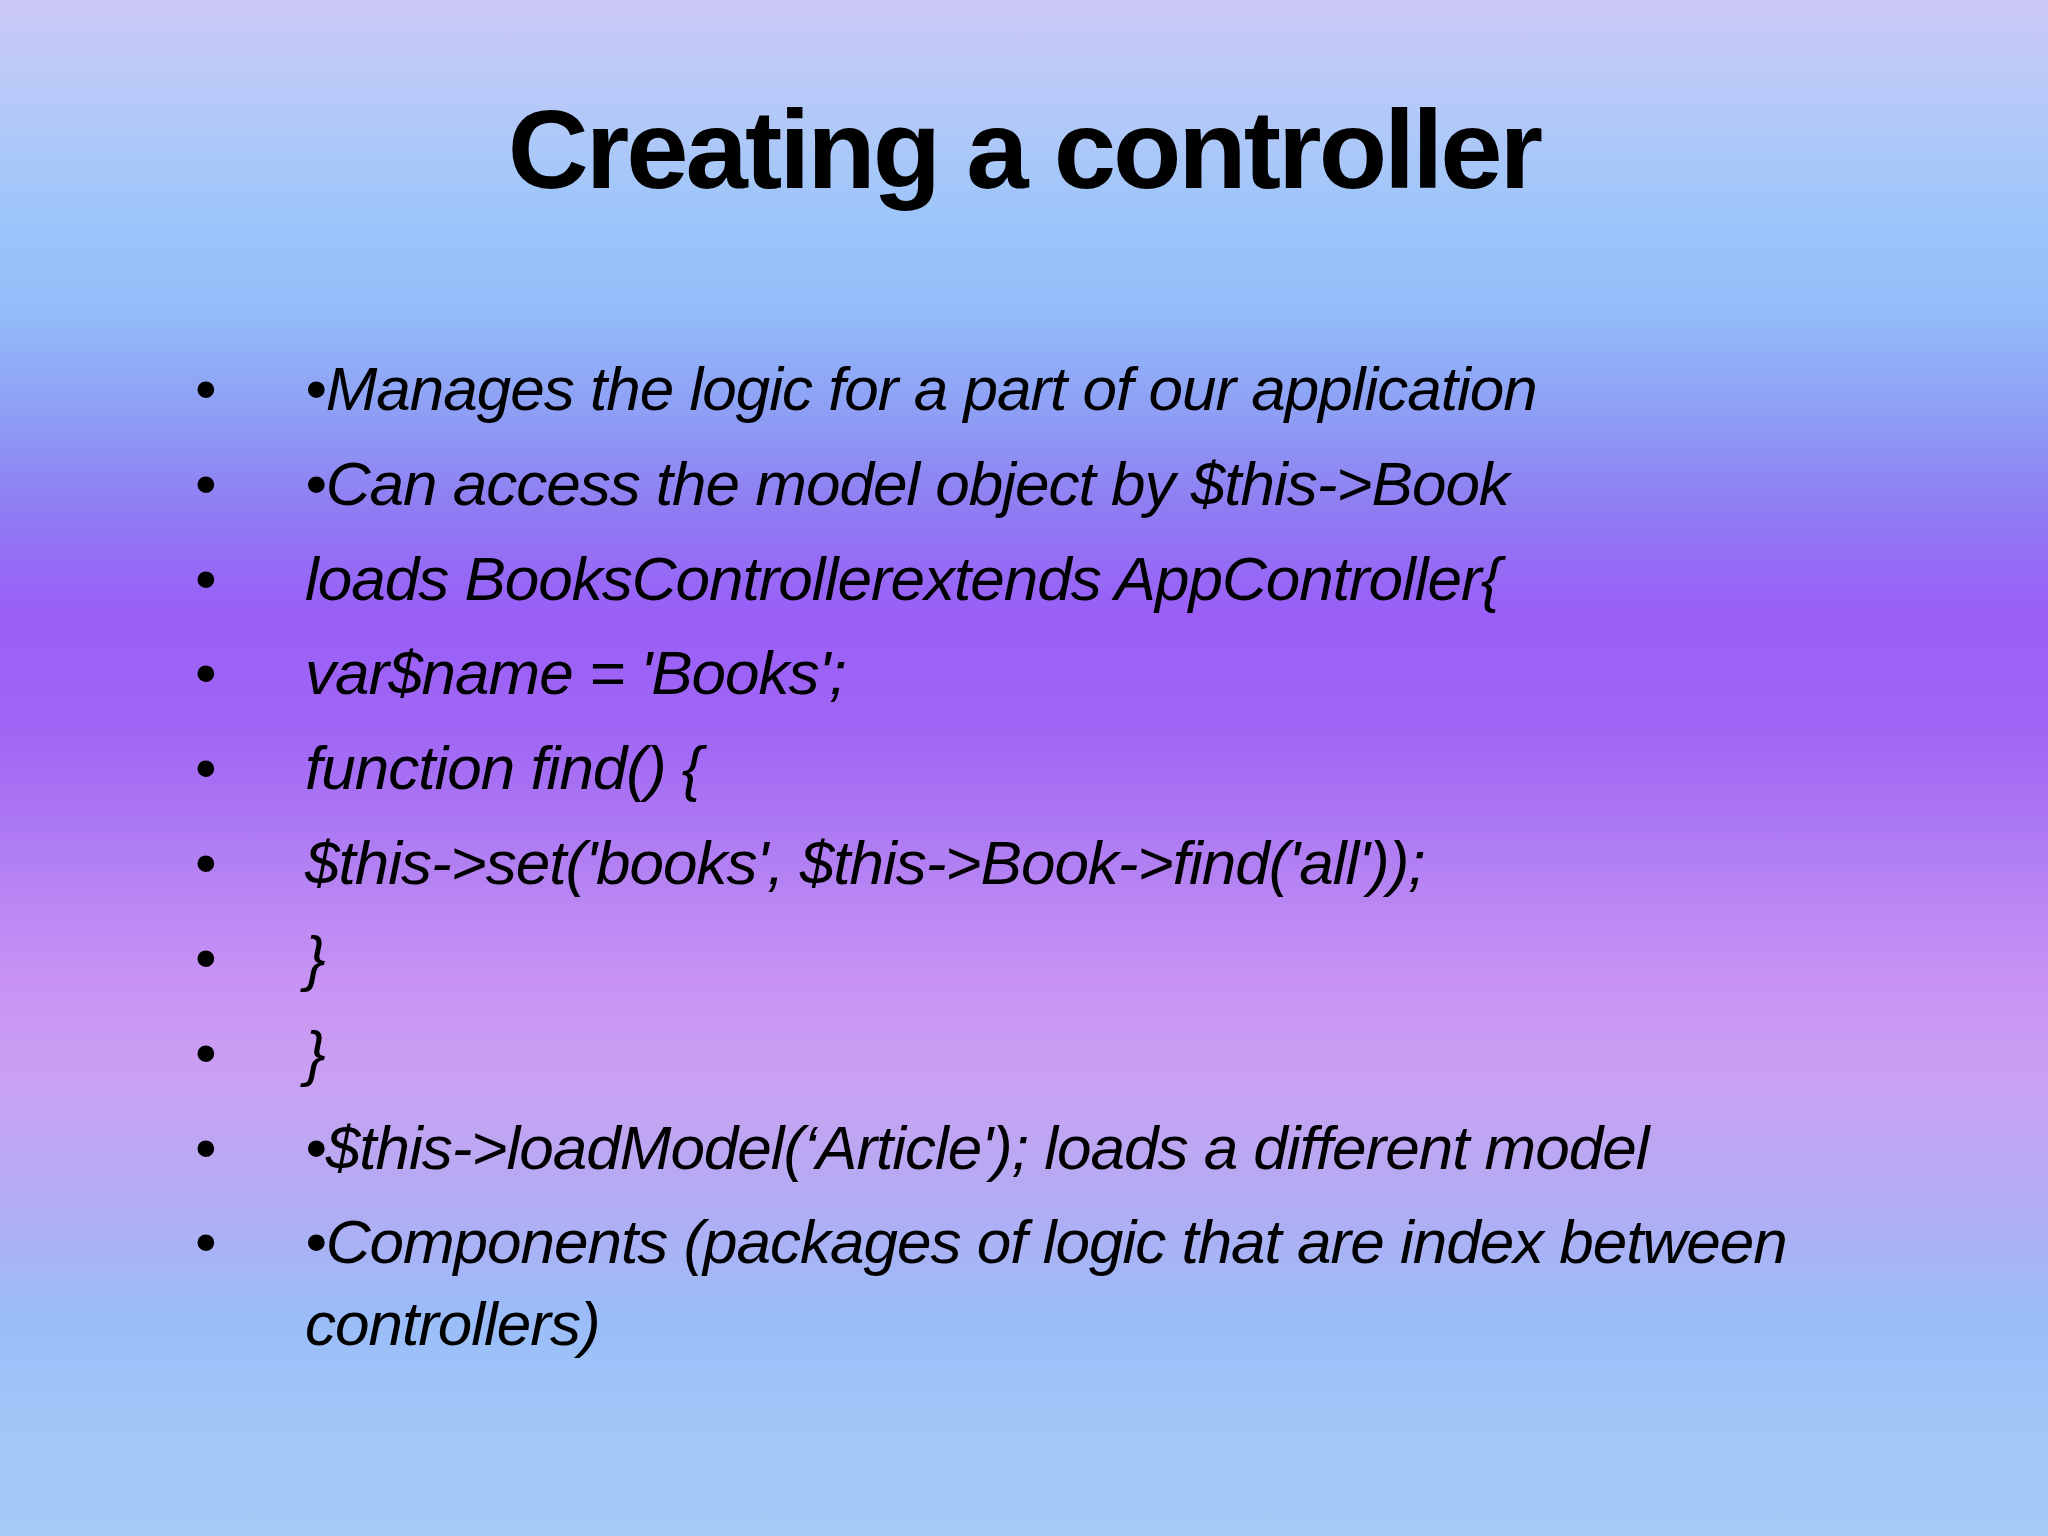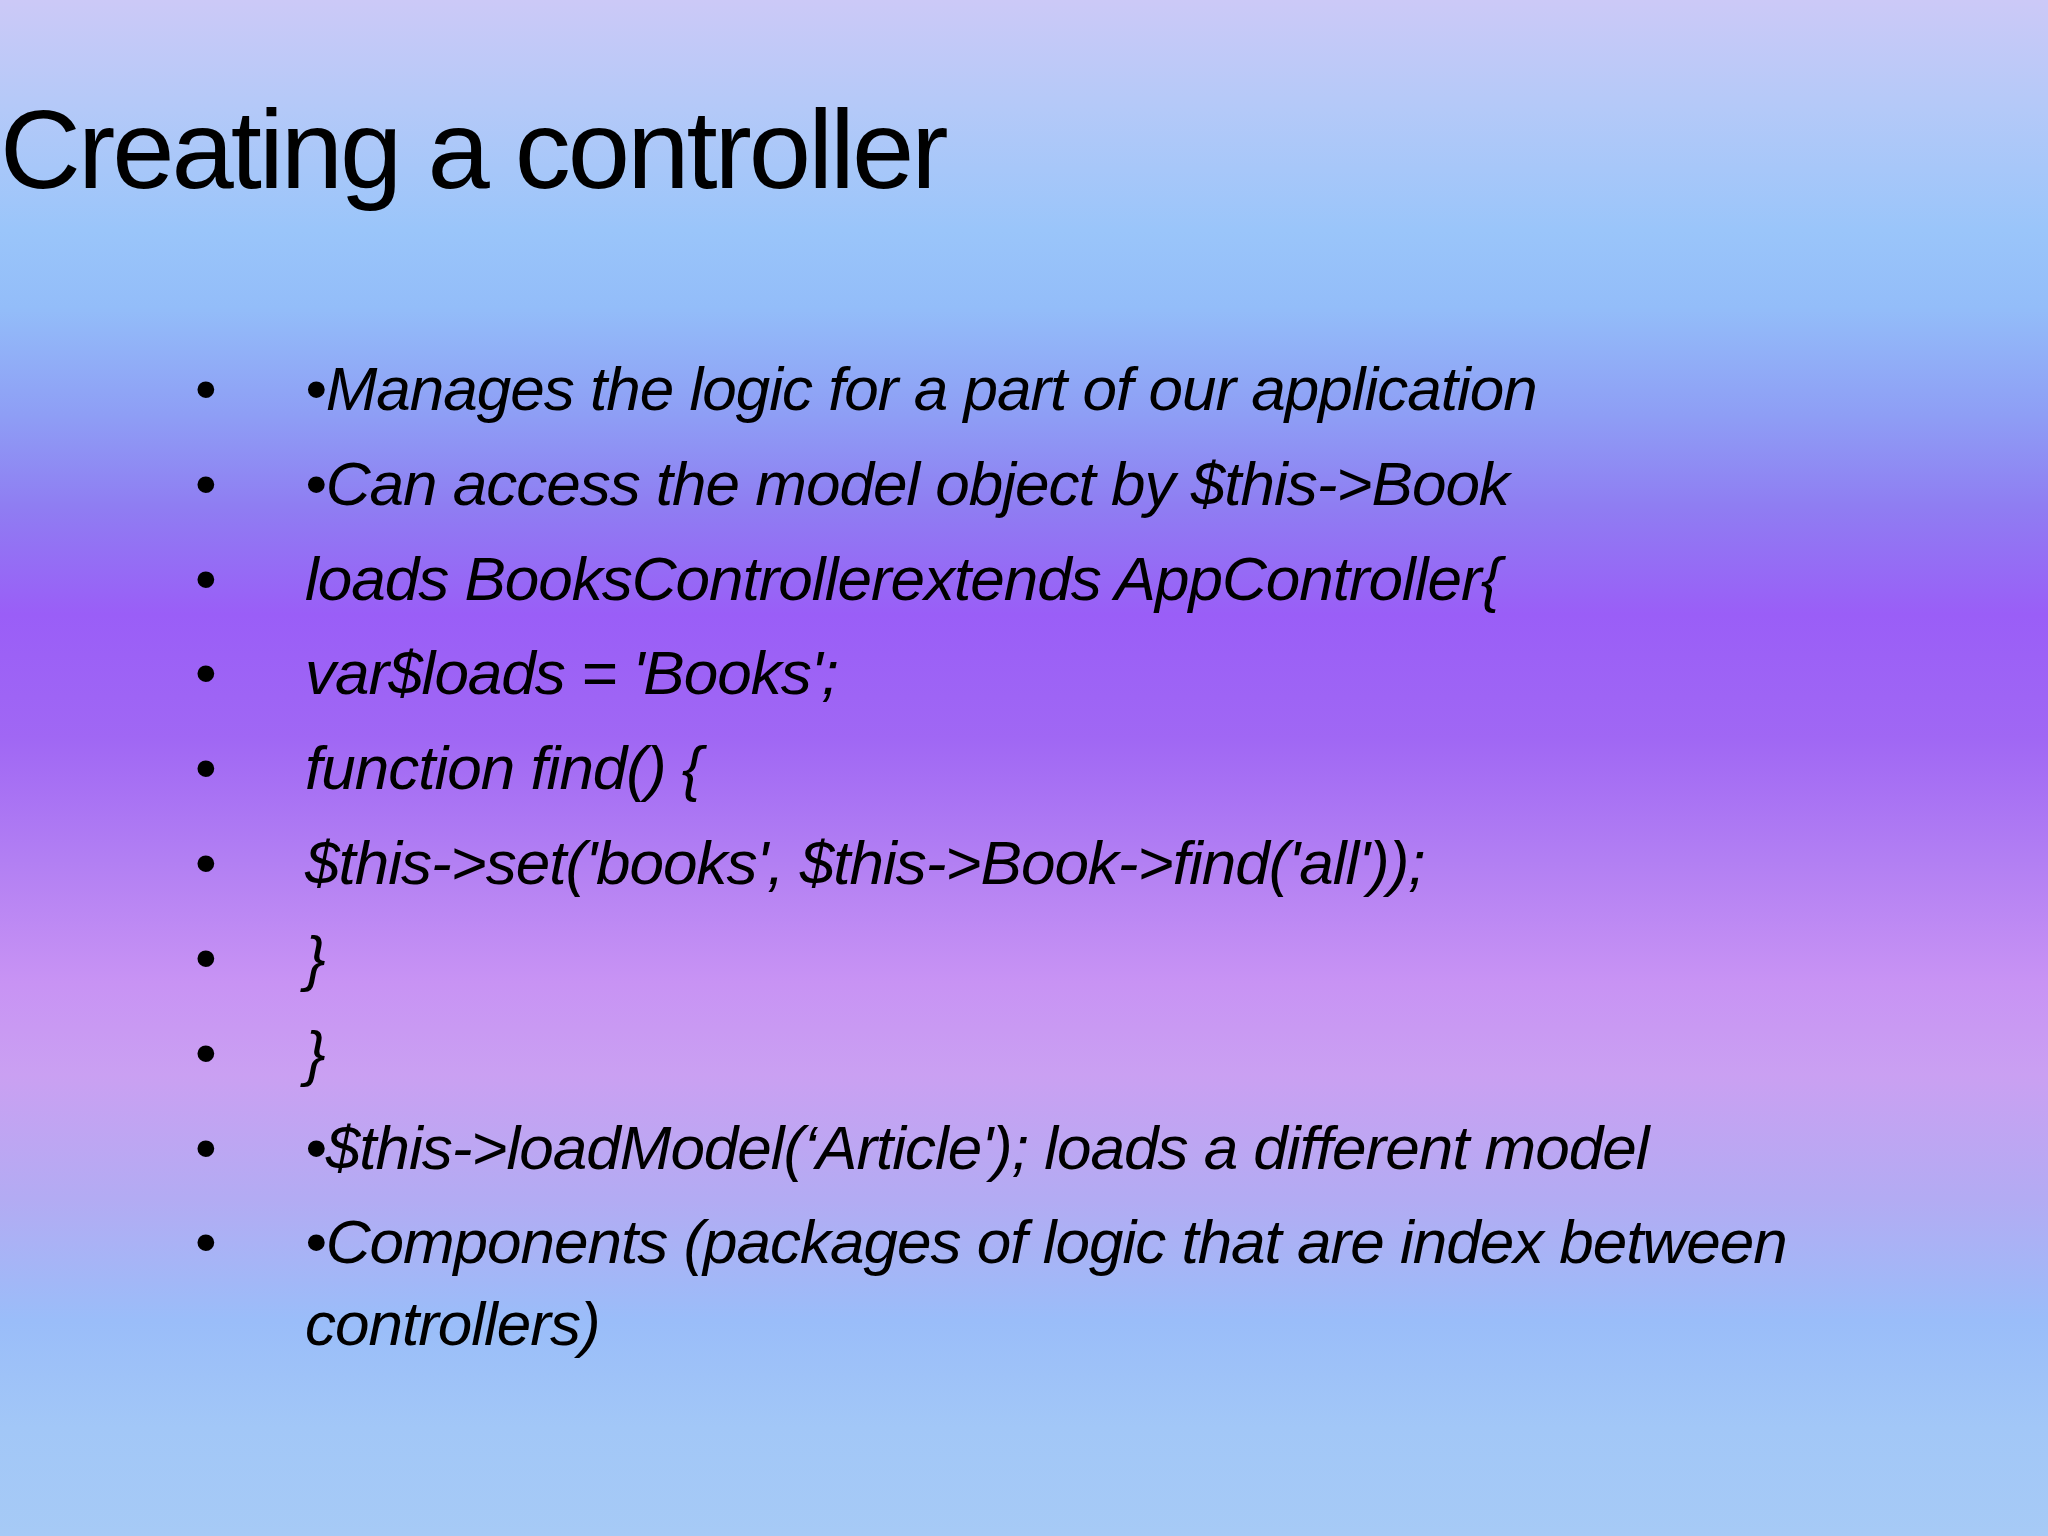--- a/index.html
+++ b/index.html
@@ -29,23 +29,23 @@
       #a2c7f7 93%,
       #a6caf6 100%);
   }
   .slide {
     width: 2048px;
     height: 1536px;
     box-sizing: border-box;
     padding-top: 80px;
   }
   .title {
-    text-align: left;
+    text-align: center;
     font-size: 112px;
-    font-weight: 400;
+    font-weight: 700;
     letter-spacing: -3px;
     line-height: 1.25;
     margin: 0;
   }
   .bullet-list {
     list-style: none;
     margin: 128px 150px 0 195px;
     padding: 0;
     font-size: 62px;
     letter-spacing: -1px;
@@ -80,21 +80,21 @@
     <li>
       <span class="marker">•</span>
       <span class="item-text">•Can access the model object by $this-&gt;Book</span>
     </li>
     <li>
       <span class="marker">•</span>
       <span class="item-text">loads BooksControllerextends AppController{</span>
     </li>
     <li>
       <span class="marker">•</span>
-      <span class="item-text">var$loads = 'Books';</span>
+      <span class="item-text">var$name = 'Books';</span>
     </li>
     <li>
       <span class="marker">•</span>
       <span class="item-text">function find() {</span>
     </li>
     <li>
       <span class="marker">•</span>
       <span class="item-text">$this-&gt;set('books', $this-&gt;Book-&gt;find('all'));</span>
     </li>
     <li>

